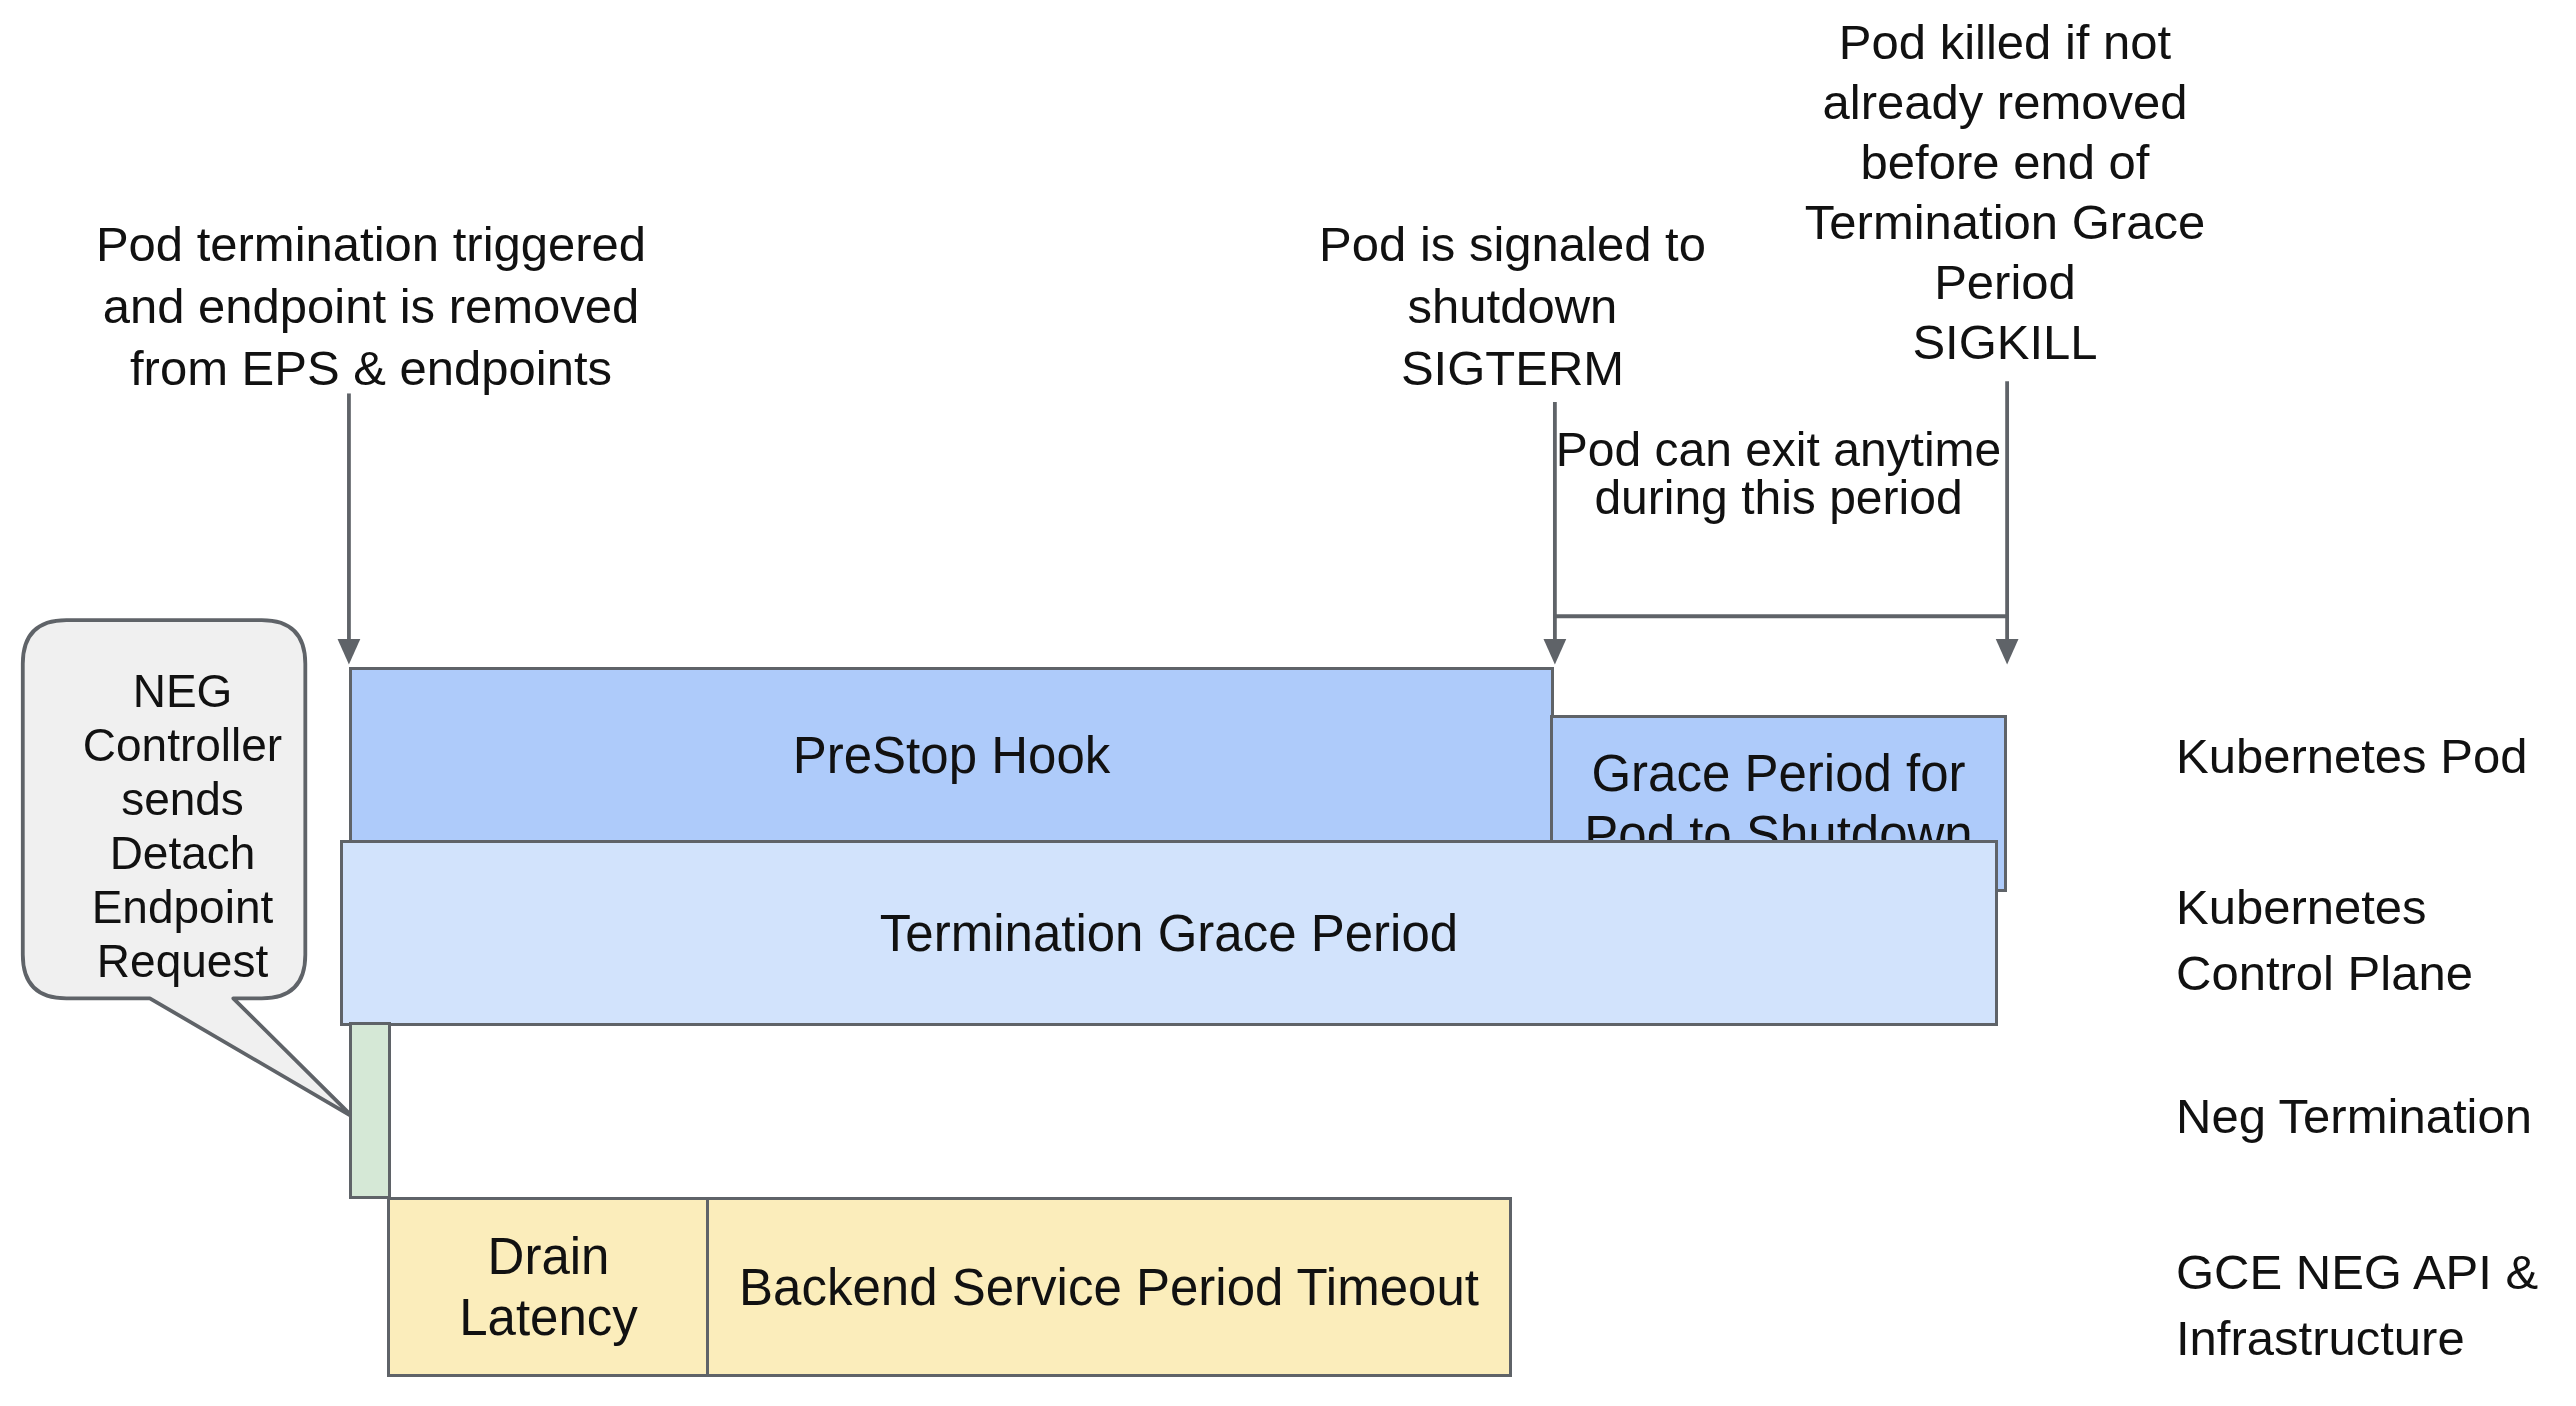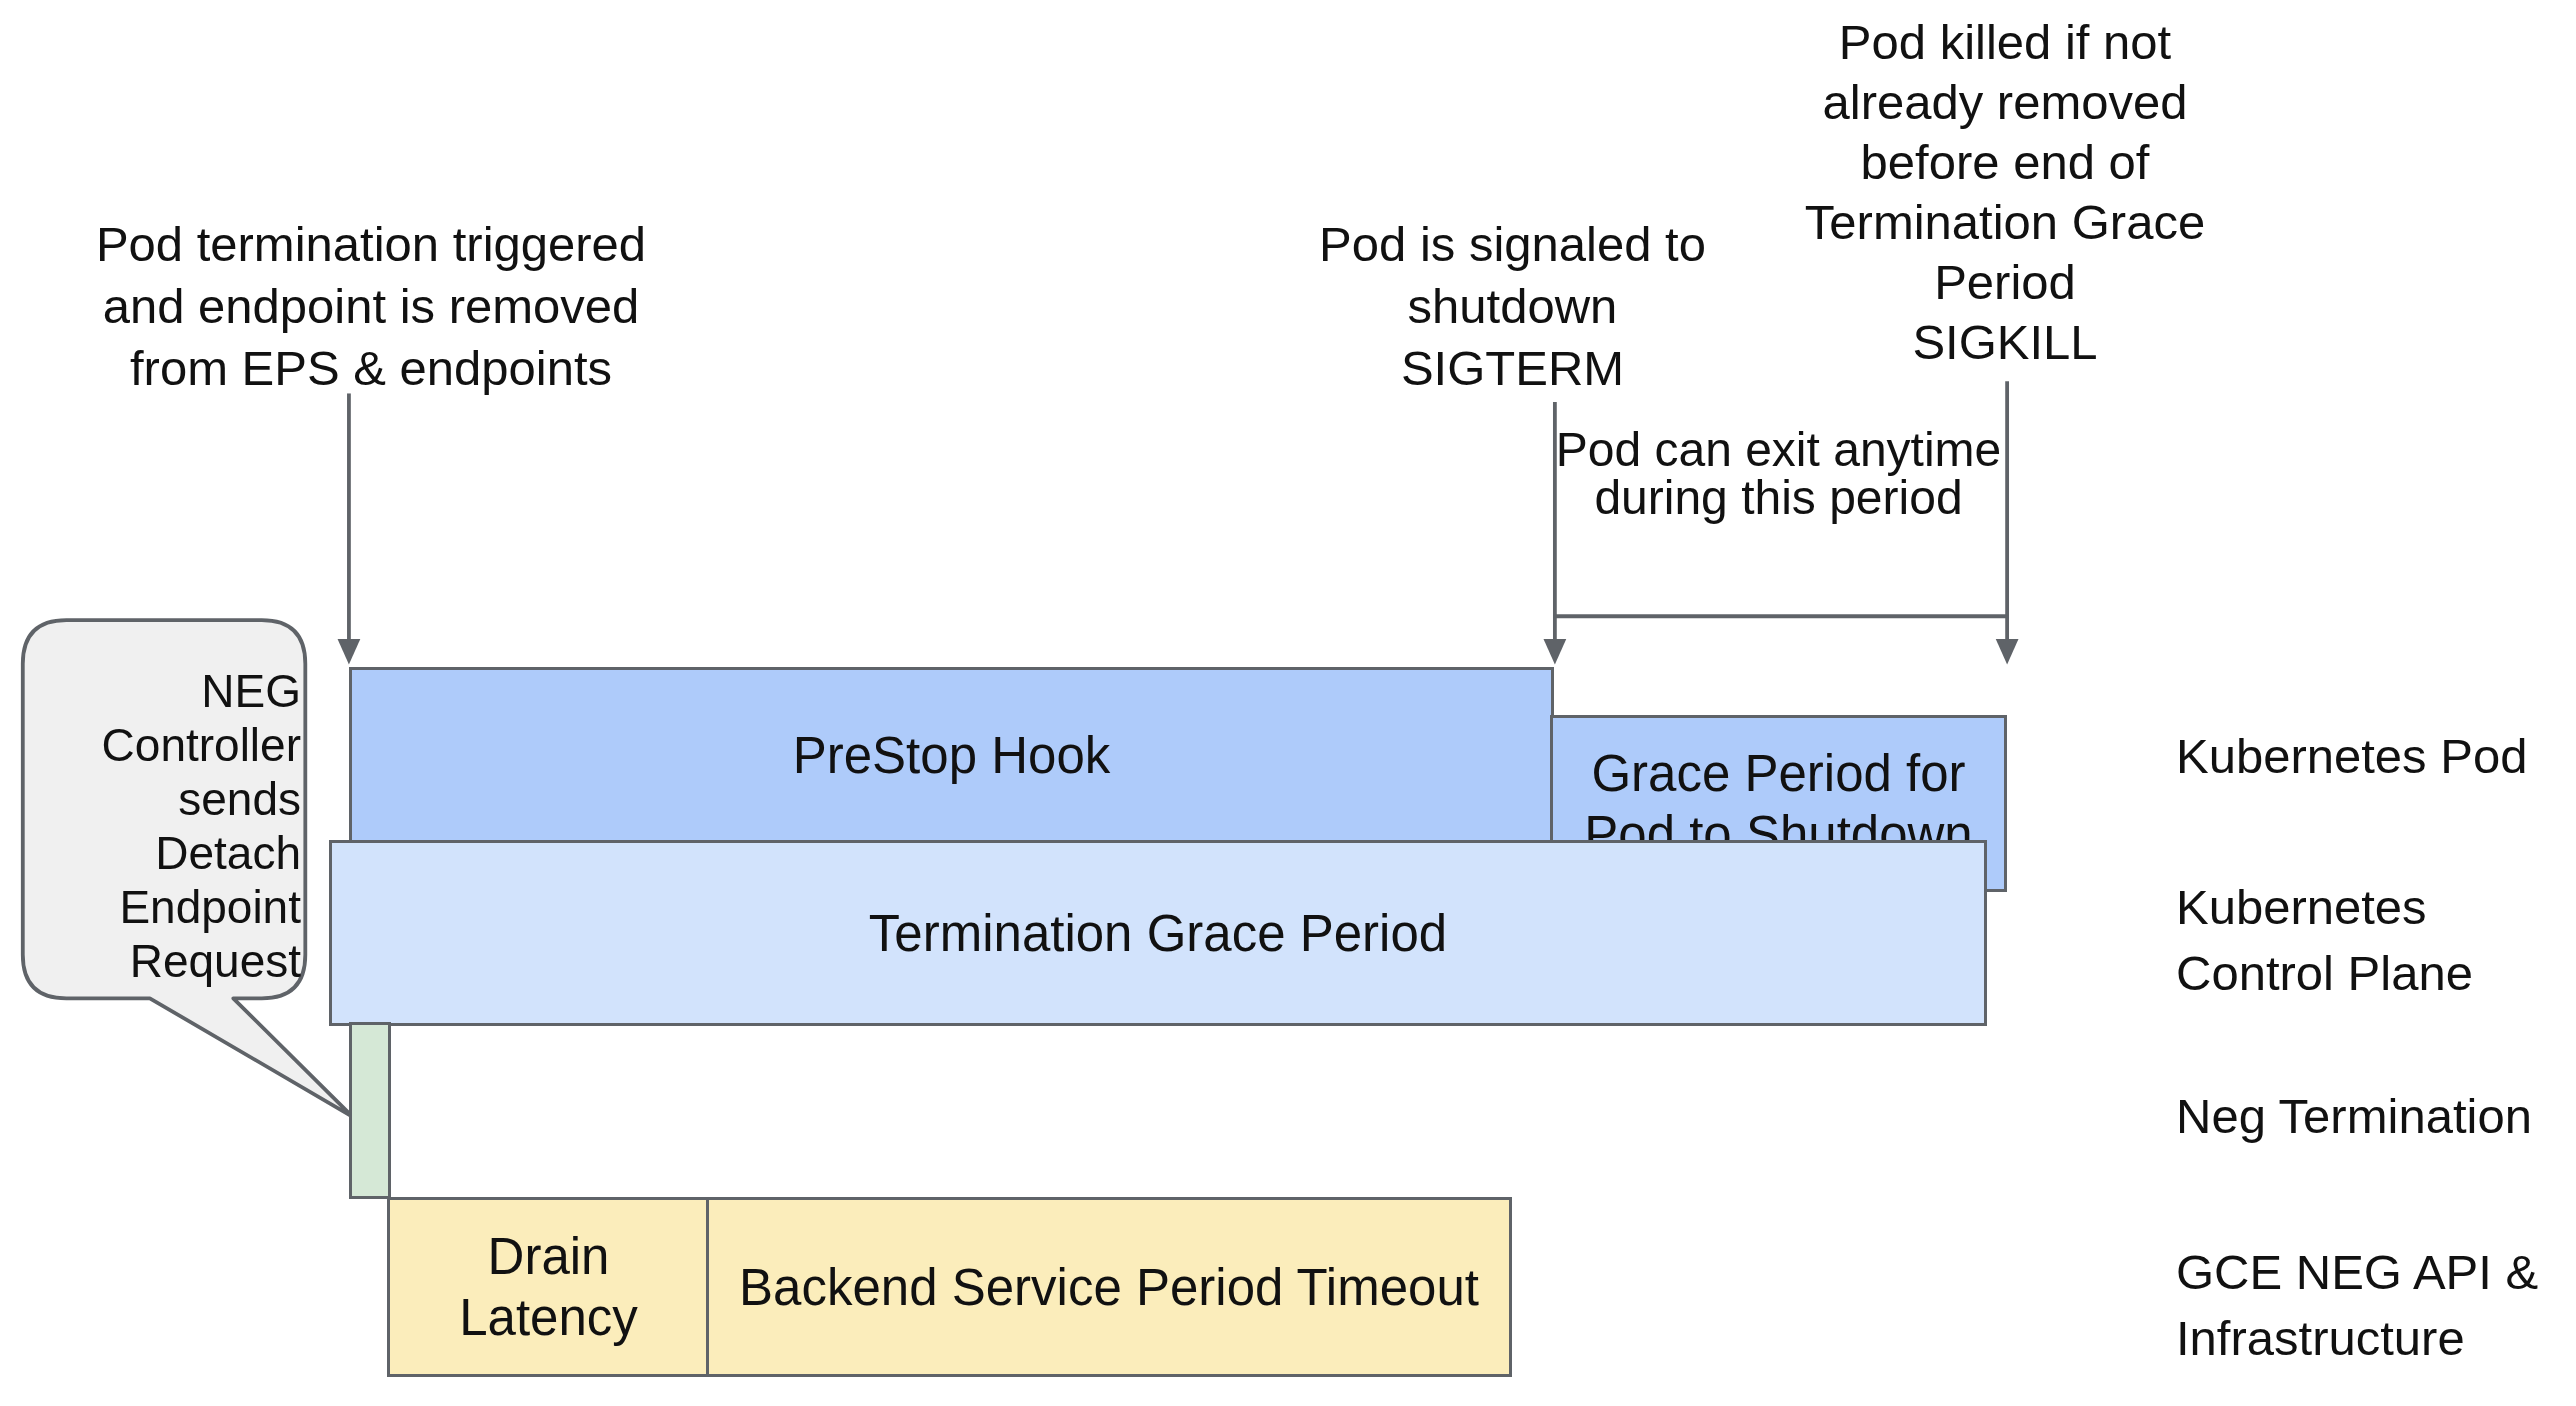--- a/index.html
+++ b/index.html
@@ -29,31 +29,31 @@
   }
   .ann-small{font-size:48px;line-height:48px;}
   .ann-killed{line-height:60px;}
   .bar{
     position:absolute;z-index:2;box-sizing:border-box;border:3.8px solid var(--border);
     display:flex;align-items:center;justify-content:center;
   }
   .bar-label{white-space:pre-line;text-align:center;font-size:51px;line-height:61px;color:var(--text);}
   .bar-prestop{left:349px;top:667px;width:1205px;height:177px;background:var(--bar-blue-medium);}
   .bar-grace{left:1550px;top:667px;width:457px;height:177px;background:var(--bar-blue-medium);margin-top:48px;}
-  .bar-termination{left:329px;top:840px;width:1658px;height:186px;background:var(--bar-blue-light);}
+  .bar-termination{left:340px;top:840px;width:1658px;height:186px;background:var(--bar-blue-light);}
   .bar-green{left:349px;top:1022px;width:42px;height:177px;background:var(--bar-green);}
   .bar-drain{left:387px;top:1197px;width:323px;height:180px;background:var(--bar-yellow);}
   .bar-backend{left:706px;top:1197px;width:806px;height:180px;background:var(--bar-yellow);}
   .lane-label{
     position:absolute;z-index:2;left:2136px;white-space:pre-line;text-align:left;
     font-size:49px;line-height:66px;color:var(--text);margin-left:40px;
   }
   .bubble-text{
     position:absolute;z-index:3;left:64px;top:664px;width:237px;
-    white-space:pre-line;text-align:right;font-size:46px;line-height:54px;color:var(--text);
+    white-space:pre-line;text-align:center;font-size:46px;line-height:54px;color:var(--text);
   }
 </style>
 </head>
 <body>
 
 <div class="canvas">
 
   <svg class="overlay" viewBox="0 0 2717 1483">
 
     <path class="bubble-shape" d="M 70 654 L 276 654 Q 322 654 322 700 L 322 1007 Q 322 1053 276 1053 L 246 1053 L 372 1178 L 158 1053 L 70 1053 Q 24 1053 24 1007 L 24 700 Q 24 654 70 654 Z"></path>

